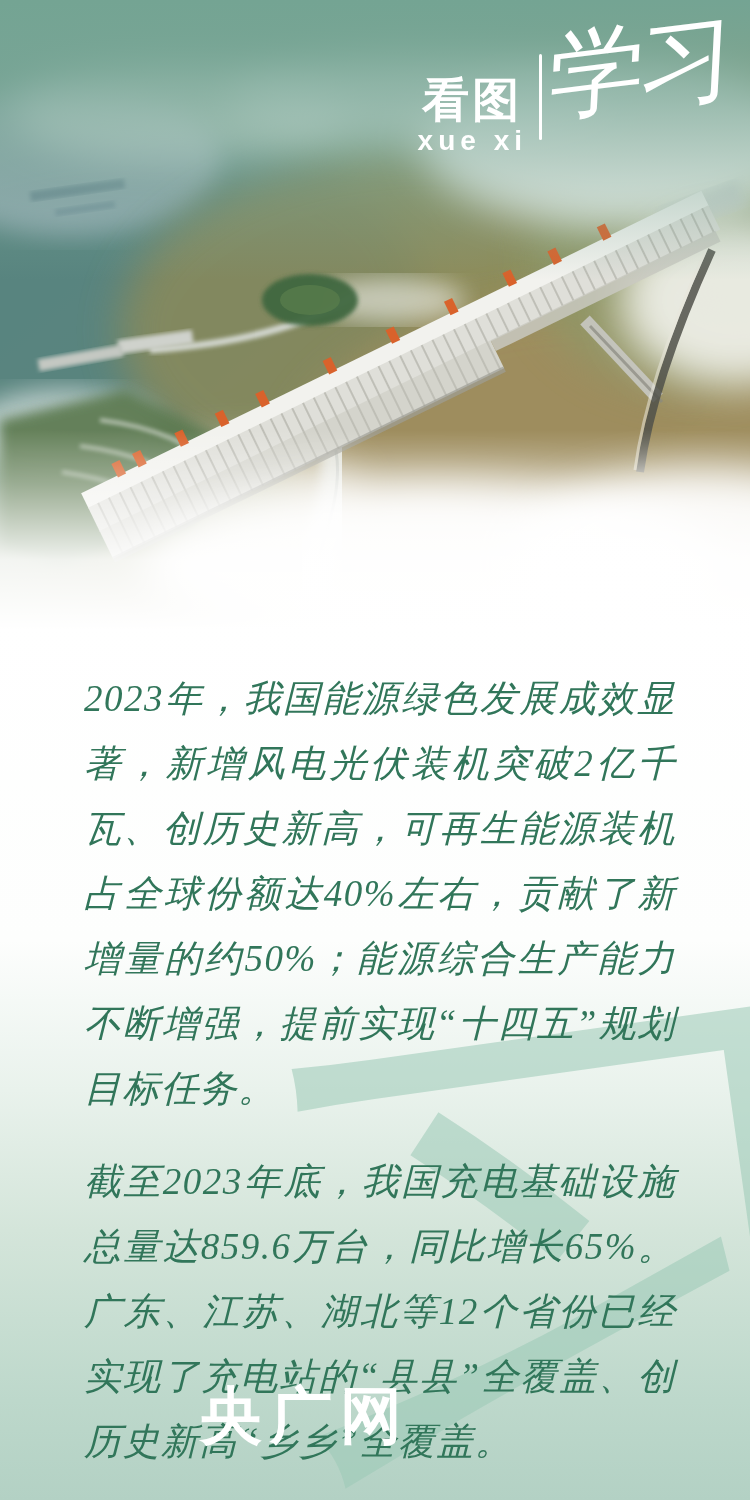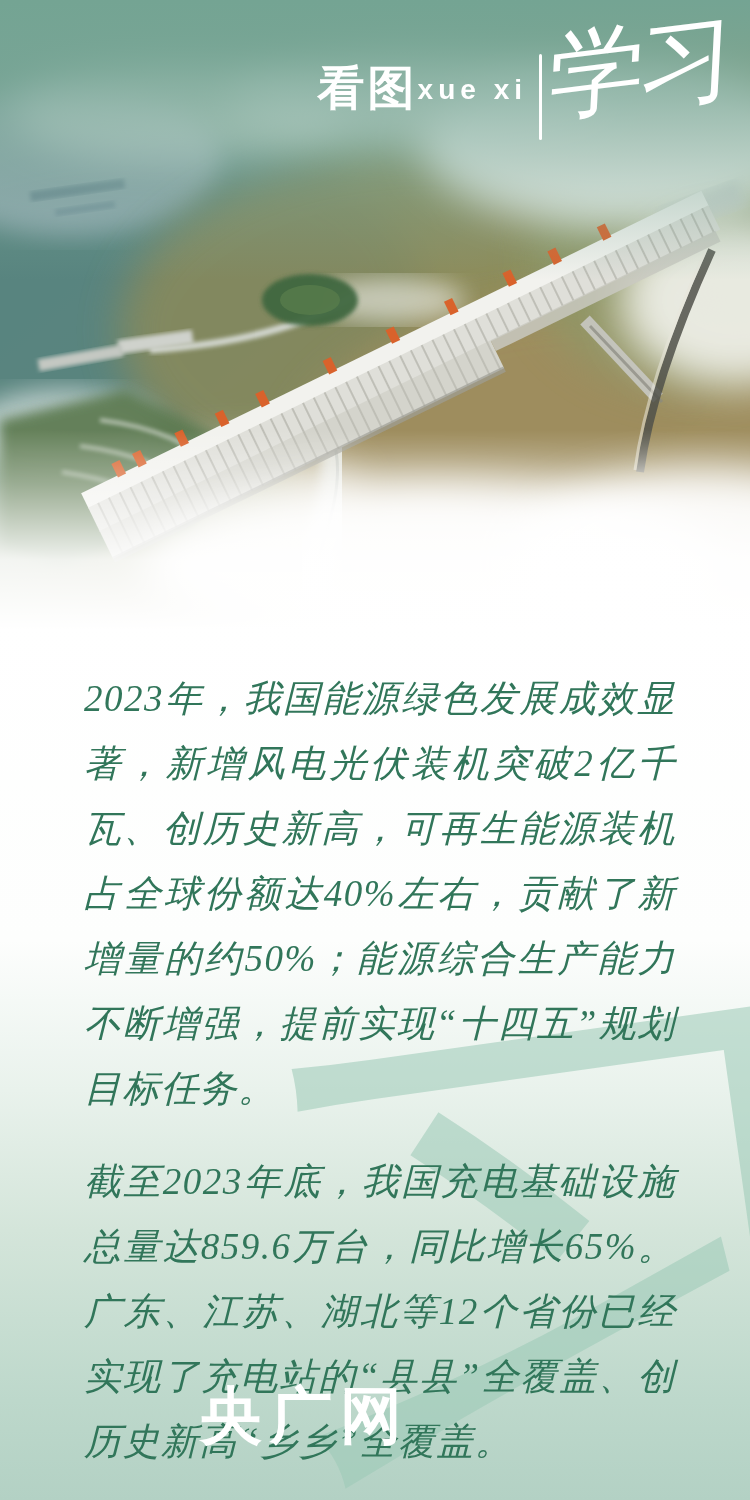--- a/index.html
+++ b/index.html
@@ -13,21 +13,21 @@
       #e9f2ec 1090px, #d4e5da 1230px,
       #bdd8cb 1400px, #b3d1c4 1500px);
   }
 
   
   .photo-wrap{position:absolute;top:0;left:0;width:750px;height:630px;z-index:1;}
   .photo-wrap svg{display:block;}
 
   
   .logo{position:absolute;top:36px;right:18px;z-index:5;display:flex;align-items:flex-start;}
-  .logo-left{display:flex;flex-direction:row;align-items:center;margin-top:28px;}
+  .logo-left{display:flex;flex-direction:column;align-items:center;margin-top:40px;}
   .logo-main{font-size:47px;font-weight:800;color:#ffffff;letter-spacing:3px;line-height:1;}
   .logo-pinyin{font-size:28px;font-weight:700;color:#ffffff;letter-spacing:5px;margin-top:4px;line-height:1;}
   .logo-divider{width:3px;height:86px;background:#ffffff;margin:18px 10px 0 12px;border-radius:2px;}
   .logo-calligraphy{
     font-family:"Liberation Serif","DejaVu Serif",serif;
     font-size:96px;line-height:.95;color:#ffffff;
     transform:rotate(-7deg) skewX(-10deg);transform-origin:left top;
     margin-top:-4px;letter-spacing:-6px;white-space:nowrap;
   }
 

